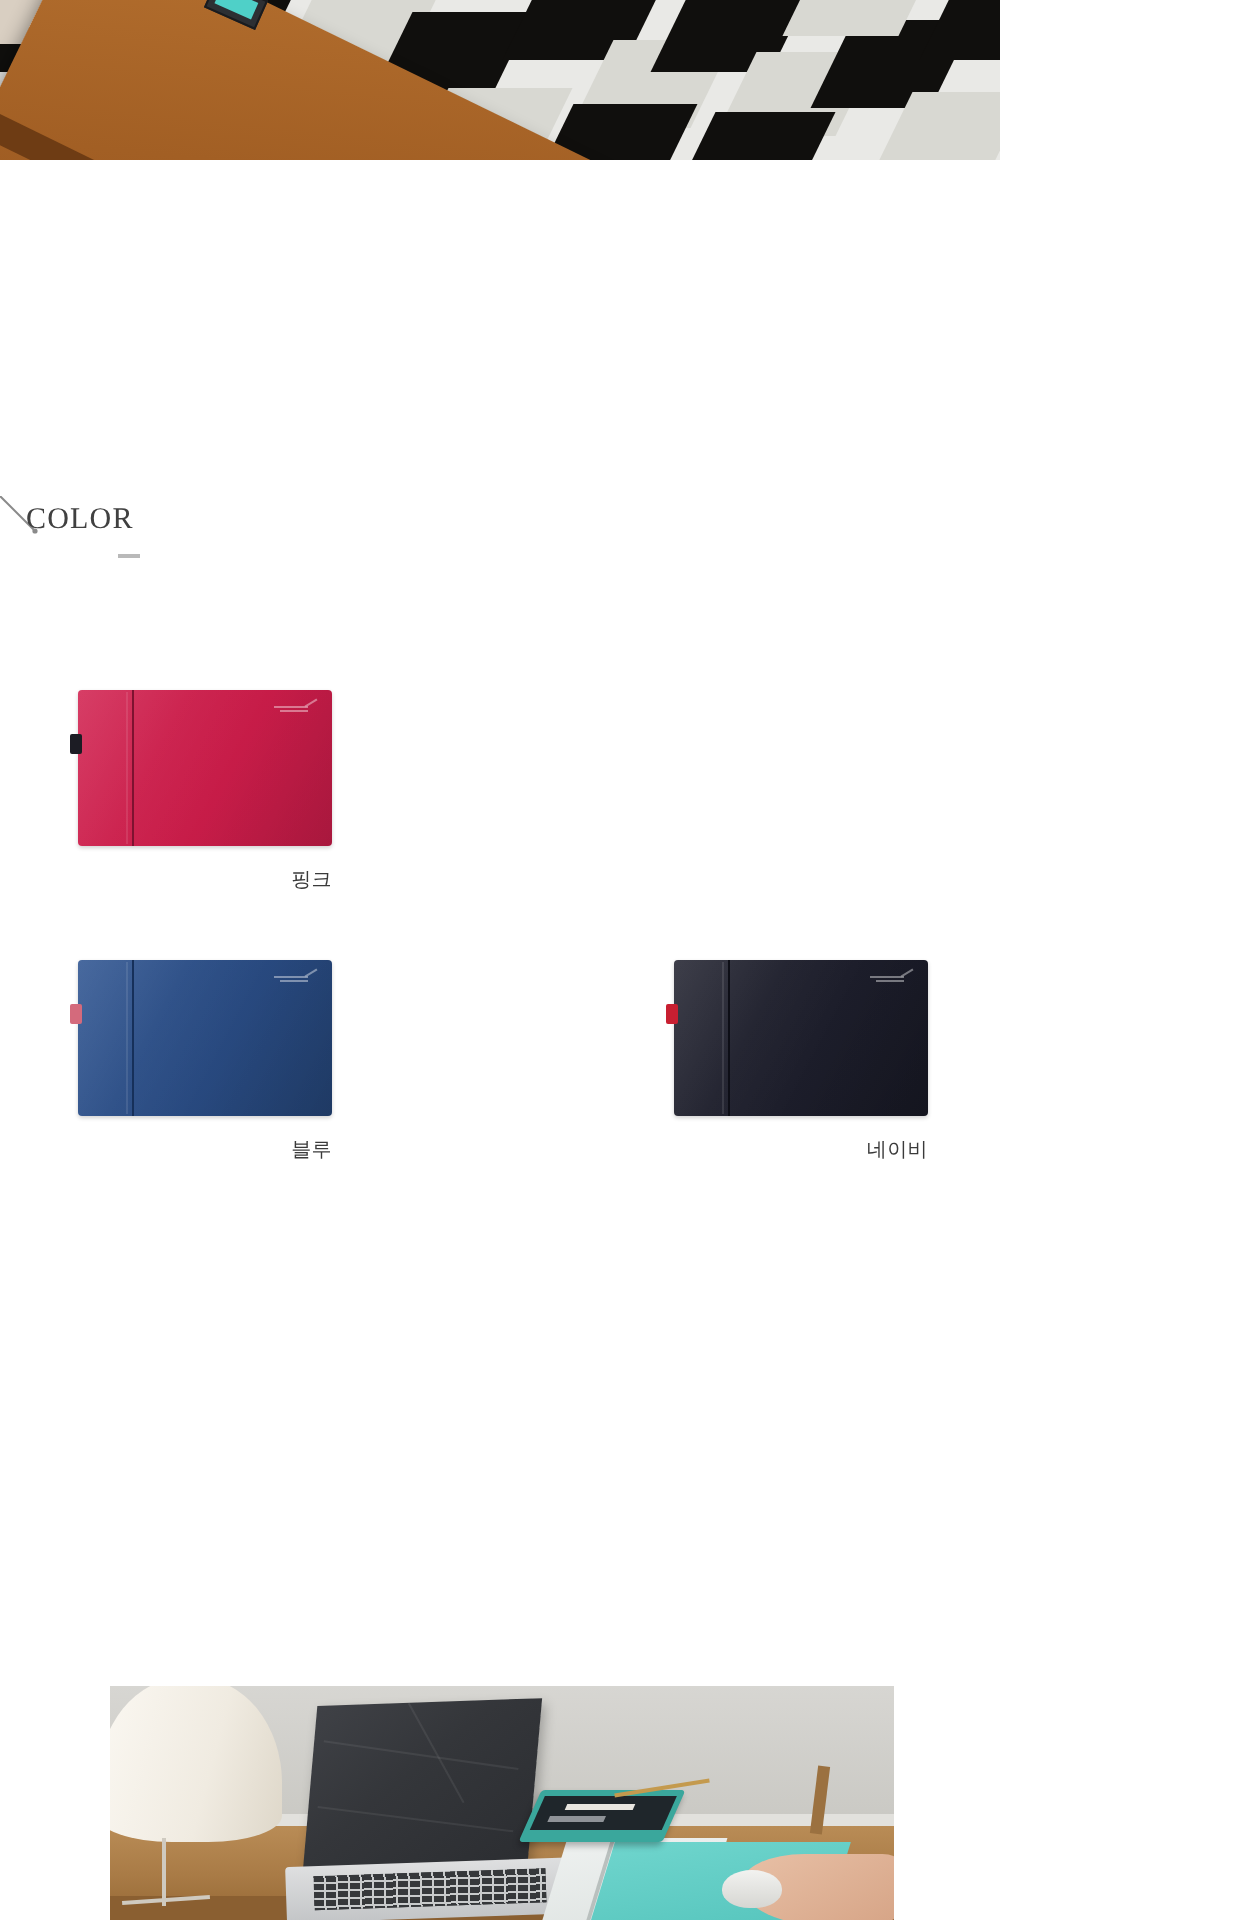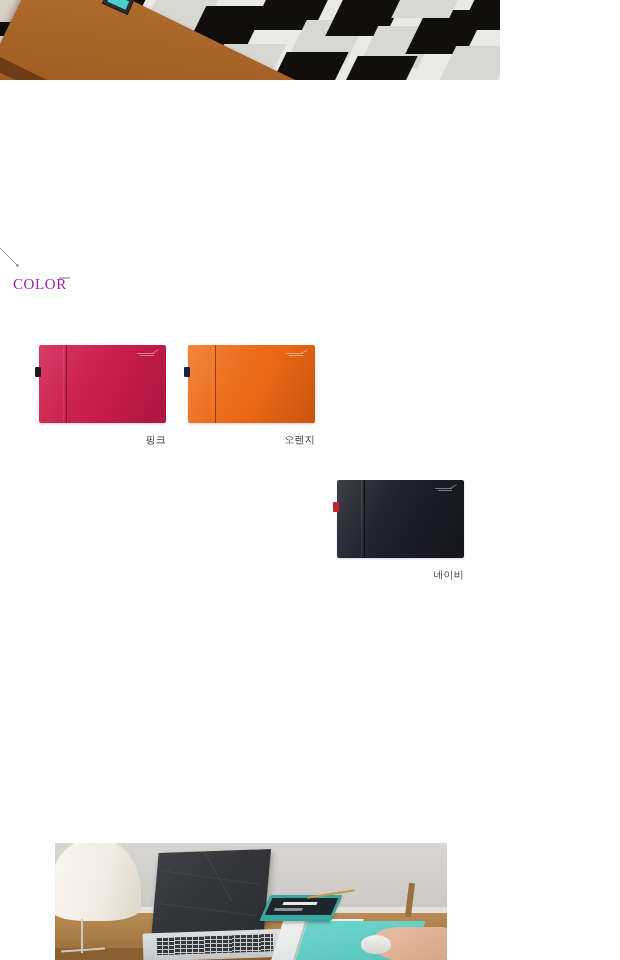--- a/index.html
+++ b/index.html
@@ -97,25 +97,25 @@
     position: absolute;
     left: 0px;
     top: 0px;
     width: 26px;
     height: 22px;
   }
   .color-heading .slash svg { display: block; }
   .color-heading .label {
     position: absolute;
     left: 13px;
-    top: 28px;
+    top: 4px;
     font-family: "Liberation Serif", "DejaVu Serif", serif;
     font-size: 15px;
     letter-spacing: 0.6px;
-    color: #a21caf;
+    color: #404040;
     white-space: nowrap;
   }
   .color-heading .tail {
     position: absolute;
     left: 59px;
     top: 29px;
     width: 11px;
     height: 2px;
     background: #b9b9b9;
   }
@@ -421,41 +421,41 @@
             <span class="bar b1"></span>
               <span class="bar b2"></span>
               <span class="bar b3"></span>
           </div>
         </div>
         <div class="tab" style="background:#1c1c24;"></div>
       </div>
       <div class="swatch-label">핑크</div>
     </div>
 
-    <div class="swatch-cell col-1">
-      <div class="case" style="background:linear-gradient(118deg,#f07420 0%,#ea6715 55%,#e05e10 100%);">
+
+  </div>
+
+  <div class="swatch-row">
+
+    <div class="swatch-cell col-0">
+      <div class="case" style="background:linear-gradient(118deg,#2d5390 0%,#28497f 55%,#22406f 100%);">
         <div class="body">
           <div class="sheen"></div>
           <div class="fold2"></div>
-          <div class="fold" style="background:#9c3f08;"></div>
+          <div class="fold" style="background:#16305a;"></div>
           <div class="logo">
             <span class="bar b1"></span>
               <span class="bar b2"></span>
               <span class="bar b3"></span>
           </div>
         </div>
-        <div class="tab" style="background:#1b2240;"></div>
+        <div class="tab" style="background:#d46a7c;"></div>
       </div>
-      <div class="swatch-label">오렌지</div>
+      <div class="swatch-label">블루</div>
     </div>
-
-  </div>
-
-  <div class="swatch-row">
-
 
 
     <div class="swatch-cell col-2">
       <div class="case" style="background:linear-gradient(118deg,#21222f 0%,#1c1d2a 55%,#161722 100%);">
         <div class="body">
           <div class="sheen"></div>
           <div class="fold2"></div>
           <div class="fold" style="background:#0d0e16;"></div>
           <div class="logo">
             <span class="bar b1"></span>

